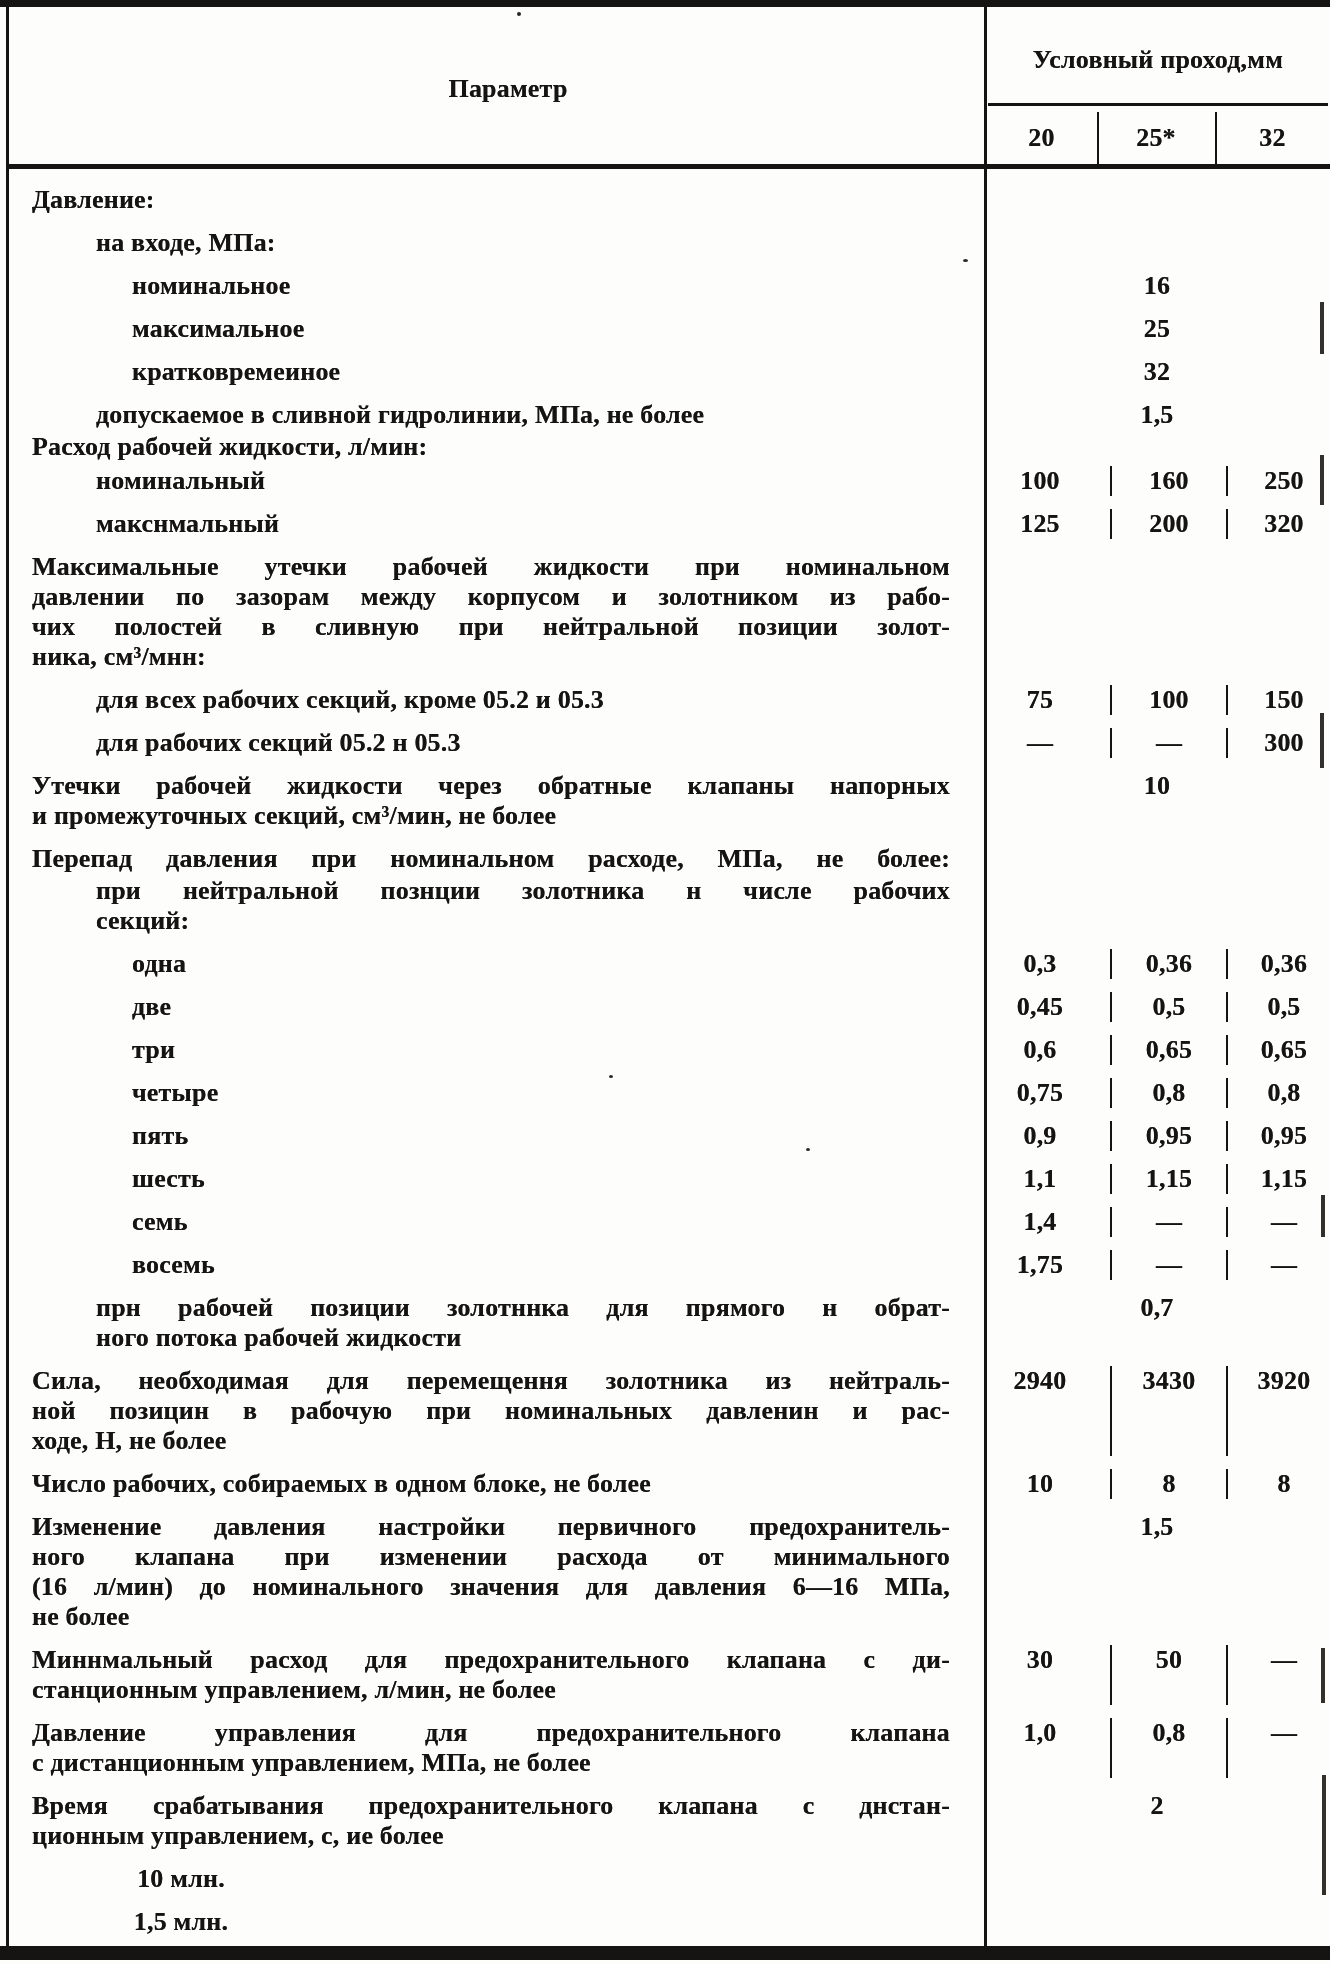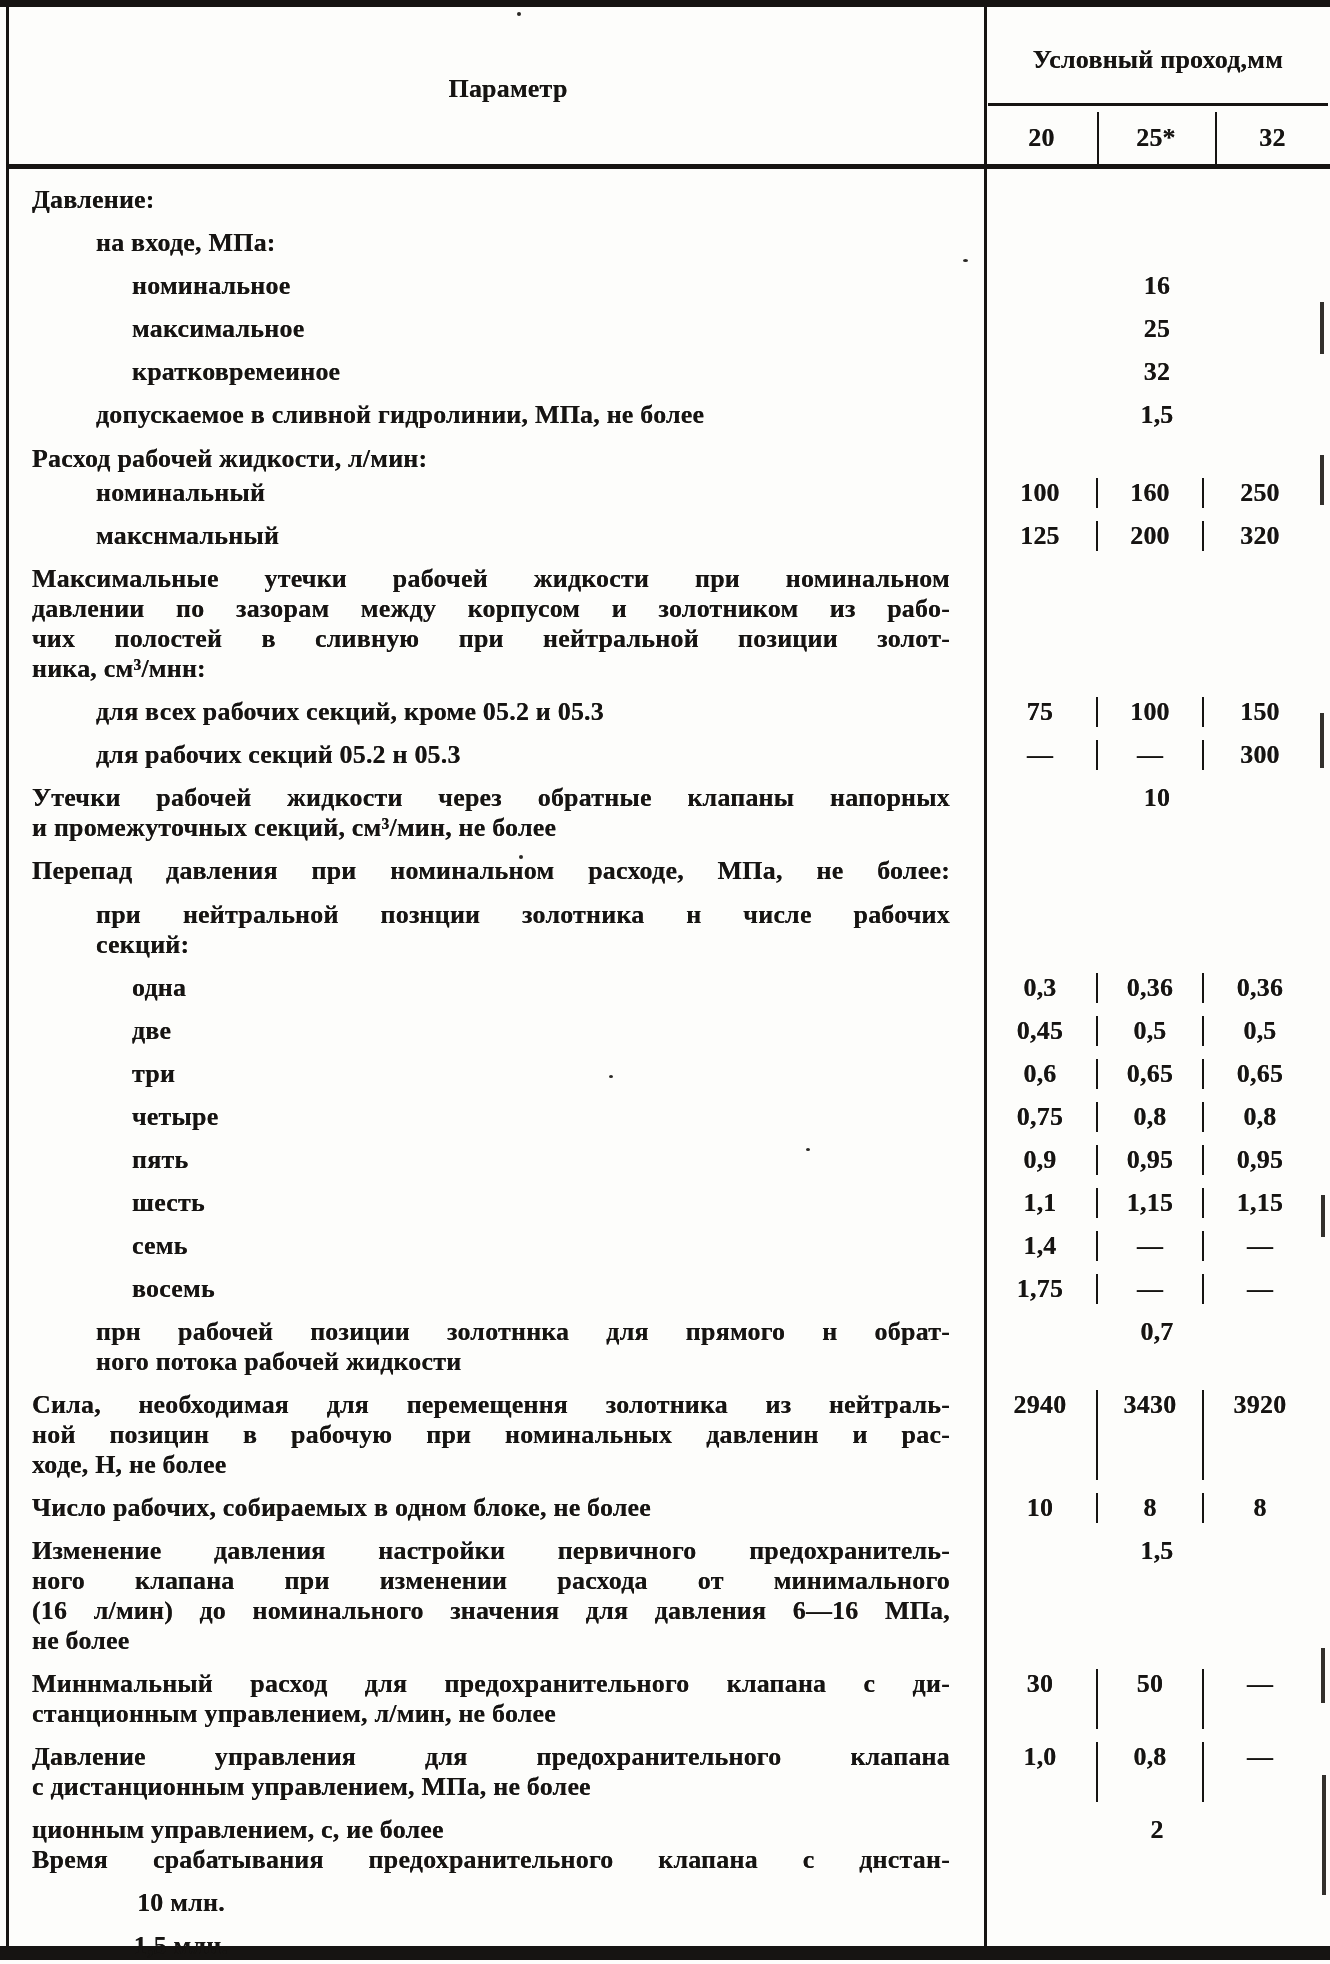--- a/index.html
+++ b/index.html
@@ -42,32 +42,32 @@
   .subcell{flex:none;text-align:center;}
   .sc1{width:111px;}
   .sc2{width:118px;}
   .sc3{width:115px;}
   
   #tbl-body{
     position:absolute;left:8px;top:169px;width:1322px;
   }
   .row{display:flex;align-items:stretch;padding-top:13px;}
   .row.first{padding-top:16px;}
-  .row.tight{padding-top:2px;margin-top:12px;}
+  .row.tight{padding-top:2px;}
   .row.t4{padding-top:4px;}
   .param{width:976px;box-sizing:border-box;padding-right:34px;}
   .ind0{padding-left:24px;}
   .ind1{padding-left:88px;}
   .ind2{padding-left:124px;}
   .pline{text-align:left;}
   .pline.jl{text-align:justify;text-align-last:justify;}
   .vals{width:346px;display:flex;align-items:stretch;box-sizing:border-box;}
   .vc{box-sizing:border-box;text-align:center;flex:none;}
   .vc1{width:112px;}
-  .vc2{width:106px;border-left:2px solid var(--ink);}
+  .vc2{width:116px;border-left:2px solid var(--ink);margin-left:14px;}
   .vc3{width:114px;border-left:2px solid var(--ink);}
   .vspan{width:100%;text-align:center;}
 </style>
 </head>
 <body>
 
 <div id="page">
 
   <div class="hline" style="left:0;top:0;width:1330px;height:7px;"></div>
   <div class="hline" style="left:0;top:1946px;width:1330px;height:14px;"></div>
@@ -365,22 +365,22 @@
           <div class="pline">с дистанционным управлением, МПа, не более</div>
         </div>
         <div class="vals">
           <div class="vc vc1">1,0</div>
           <div class="vc vc2">0,8</div>
           <div class="vc vc3">—</div>
         </div>
       </div>
       <div class="row">
         <div class="param ind0">
+          <div class="pline jl">Время срабатывания предохранительного клапана с днстан-</div>
           <div class="pline">ционным управлением, с, ие более</div>
-          <div class="pline jl">Время срабатывания предохранительного клапана с днстан-</div>
         </div>
         <div class="vals">
           <div class="vspan">2</div>
         </div>
       </div>
       <div class="row">
         <div class="vals">
           <div class="vspan">10 млн.</div>
         </div>
       </div>

